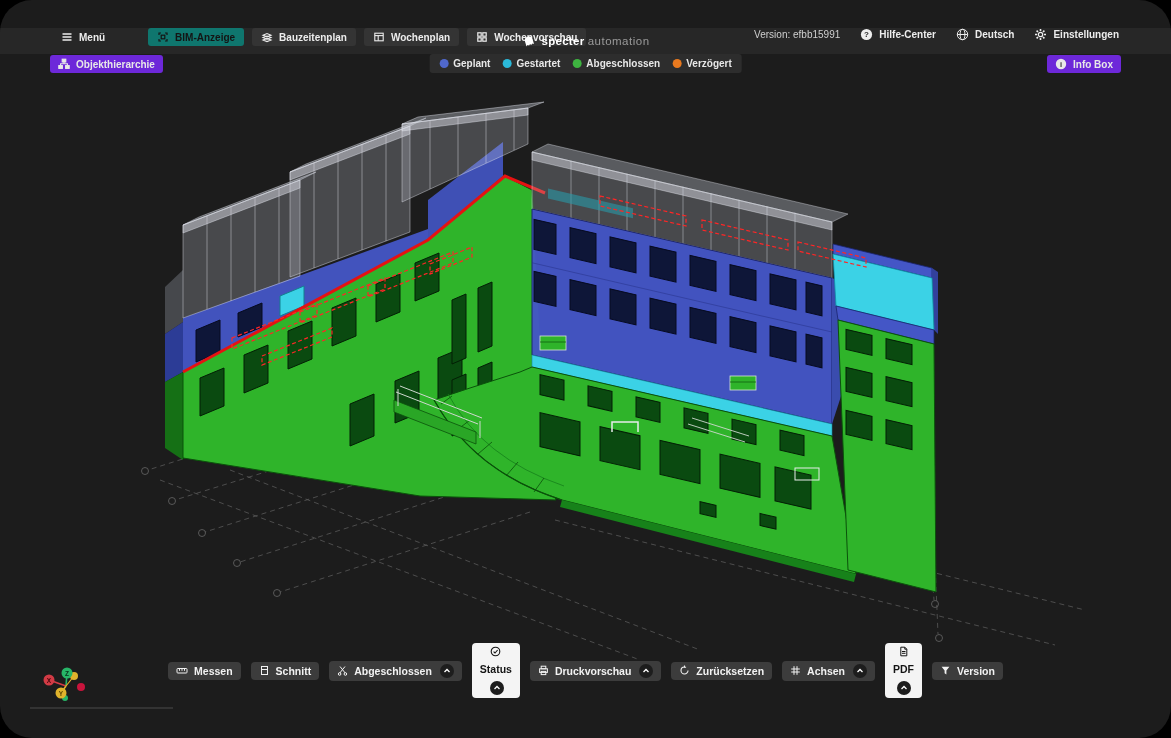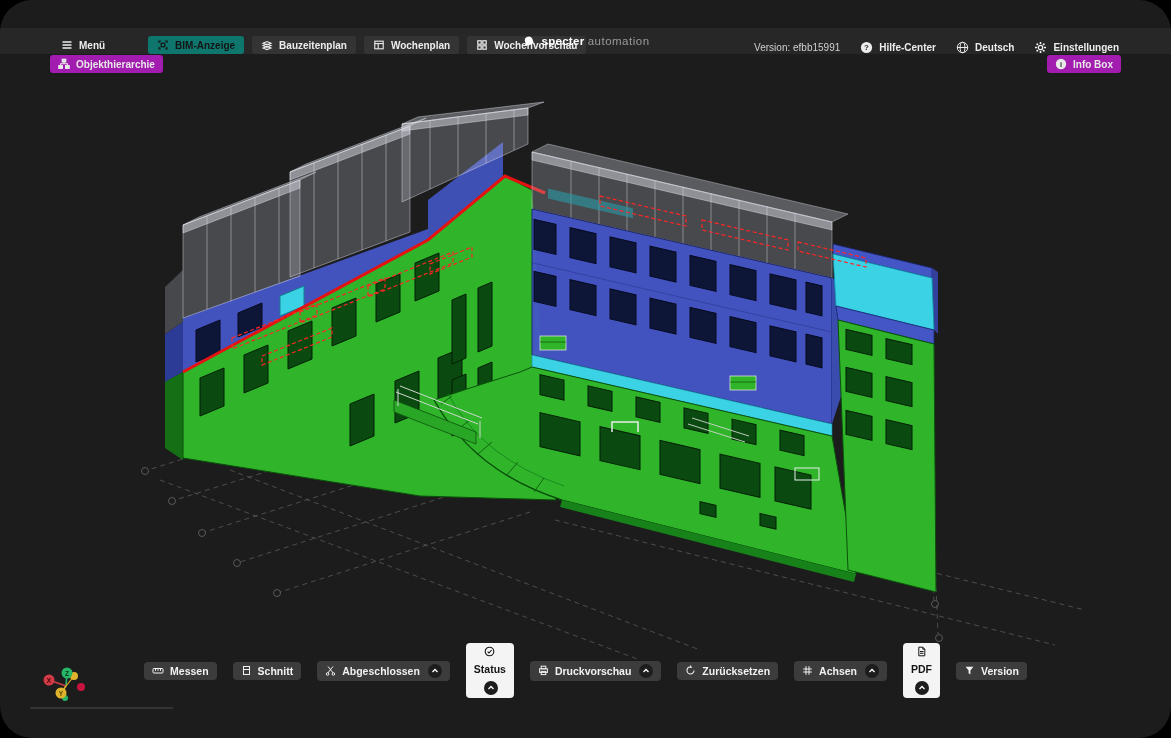--- a/index.html
+++ b/index.html
@@ -1,45 +1,45 @@
 <!DOCTYPE html>
 <html><head>
 <meta charset="utf-8">
 <style>
   html,body{margin:0;padding:0;background:#000;width:1171px;height:738px;overflow:hidden;
     font-family:"Liberation Sans",sans-serif;-webkit-font-smoothing:antialiased;}
   .frame{position:absolute;inset:0;background:#1c1c1c;border-radius:32px;overflow:hidden;}
   
   .topbar{position:absolute;top:28px;left:0;right:0;height:26px;background:#272727;
-    display:flex;align-items:flex-end;padding:0 52px;box-sizing:border-box;color:#ededed;}
+    display:flex;align-items:flex-start;padding:0 52px;box-sizing:border-box;color:#ededed;}
   .tb-left{display:flex;align-items:center;gap:8px;}
   .tb-right{display:flex;align-items:center;gap:20px;margin-left:auto;font-size:10px;font-weight:700;}
   .btn{display:flex;align-items:center;gap:6px;background:#343434;border-radius:3px;
     padding:3px 9px;font-size:10px;font-weight:700;color:#ededed;cursor:default;}
   .btn.plain{background:transparent;margin-right:26px;}
   .btn.active{background:#0f766e;color:#141414;}
   .brand{position:absolute;left:50%;top:0;height:26px;transform:translateX(-50%);
     display:flex;align-items:center;gap:6px;font-size:11.5px;}
   .brand b{color:#fff;font-weight:700;letter-spacing:.3px;}
   .brand span{color:#9a9a9a;font-weight:400;letter-spacing:.5px;}
   .tbr-item{display:flex;align-items:center;gap:6px;}
   
-  .chip{position:absolute;top:55px;display:flex;align-items:center;gap:6px;background:#a21caf;
+  .chip{position:absolute;top:55px;display:flex;align-items:center;gap:6px;background:#6d28d9;
     border-radius:3px;padding:3px 8px;font-size:10px;font-weight:700;color:#e8e8e8;z-index:5;}
   .chip.oh{left:50px;}
   .chip.ib{right:50px;}
   .legend{position:absolute;top:54px;left:50%;transform:translateX(-50%);display:flex;gap:12px;
     background:#2d2d2d;border-radius:3px;padding:4px 10px;z-index:5;}
   .leg-item{display:flex;align-items:center;gap:5px;font-size:10px;font-weight:700;color:#e8e8e8;}
   .dot{width:9px;height:9px;border-radius:50%;}
   
   .viewport{position:absolute;inset:0;}
   
   .toolbar{position:absolute;bottom:40px;left:0;right:0;display:flex;justify-content:center;
-    align-items:center;gap:16px;z-index:6;}
+    align-items:center;gap:10px;z-index:6;}
   .pill{display:flex;align-items:center;gap:6px;background:#3c3c3c;border-radius:4px;
     padding:3px 8px;font-size:10.5px;font-weight:700;color:#f2f2f2;}
   .pill.active{background:#f4f4f4;color:#141414;flex-direction:column;}
   .tgl{width:14px;height:14px;border-radius:50%;background:#1d1d1d;display:flex;
     align-items:center;justify-content:center;margin-left:2px;}
   .icon{display:block;}
   
   .gizmo{position:absolute;left:25px;top:655px;z-index:6;}
 </style>
 </head>
@@ -345,20 +345,38 @@
 
   <div class="chip oh">
     <svg class="icon" width="12" height="12" viewBox="0 0 12 12" fill="none" stroke="#e8e8e8" stroke-width="1.1">
         <rect x="4.2" y="1.2" width="3.6" height="2.8" fill="#e8e8e8"></rect>
         <rect x="0.8" y="7.6" width="3.6" height="2.8" fill="#e8e8e8"></rect>
         <rect x="7.6" y="7.6" width="3.6" height="2.8" fill="#e8e8e8"></rect>
         <path d="M6,4 V5.8 M2.6,7.6 V5.8 H9.4 V7.6"></path>
       </svg>
     <span>Objekthierarchie</span>
   </div>
+  <div class="legend">
+    <div class="leg-item">
+        <span class="dot" style="background-color: rgb(80, 104, 204);"></span>
+        <span>Geplant</span>
+      </div>
+    <div class="leg-item">
+        <span class="dot" style="background-color: rgb(43, 185, 217);"></span>
+        <span>Gestartet</span>
+      </div>
+    <div class="leg-item">
+        <span class="dot" style="background-color: rgb(62, 180, 64);"></span>
+        <span>Abgeschlossen</span>
+      </div>
+    <div class="leg-item">
+        <span class="dot" style="background-color: rgb(232, 121, 31);"></span>
+        <span>Verzögert</span>
+      </div>
+  </div>
   <div class="chip ib">
     <svg class="icon" width="12" height="12" viewBox="0 0 12 12">
         <circle cx="6" cy="6" r="5.2" fill="#e8e8e8"></circle>
         <text x="6" y="8.6" font-size="7.5" font-weight="bold" text-anchor="middle" fill="#2d2d2d">i</text>
       </svg>
     <span>Info Box</span>
   </div>
 
   <div class="toolbar">
     <div class="pill">

